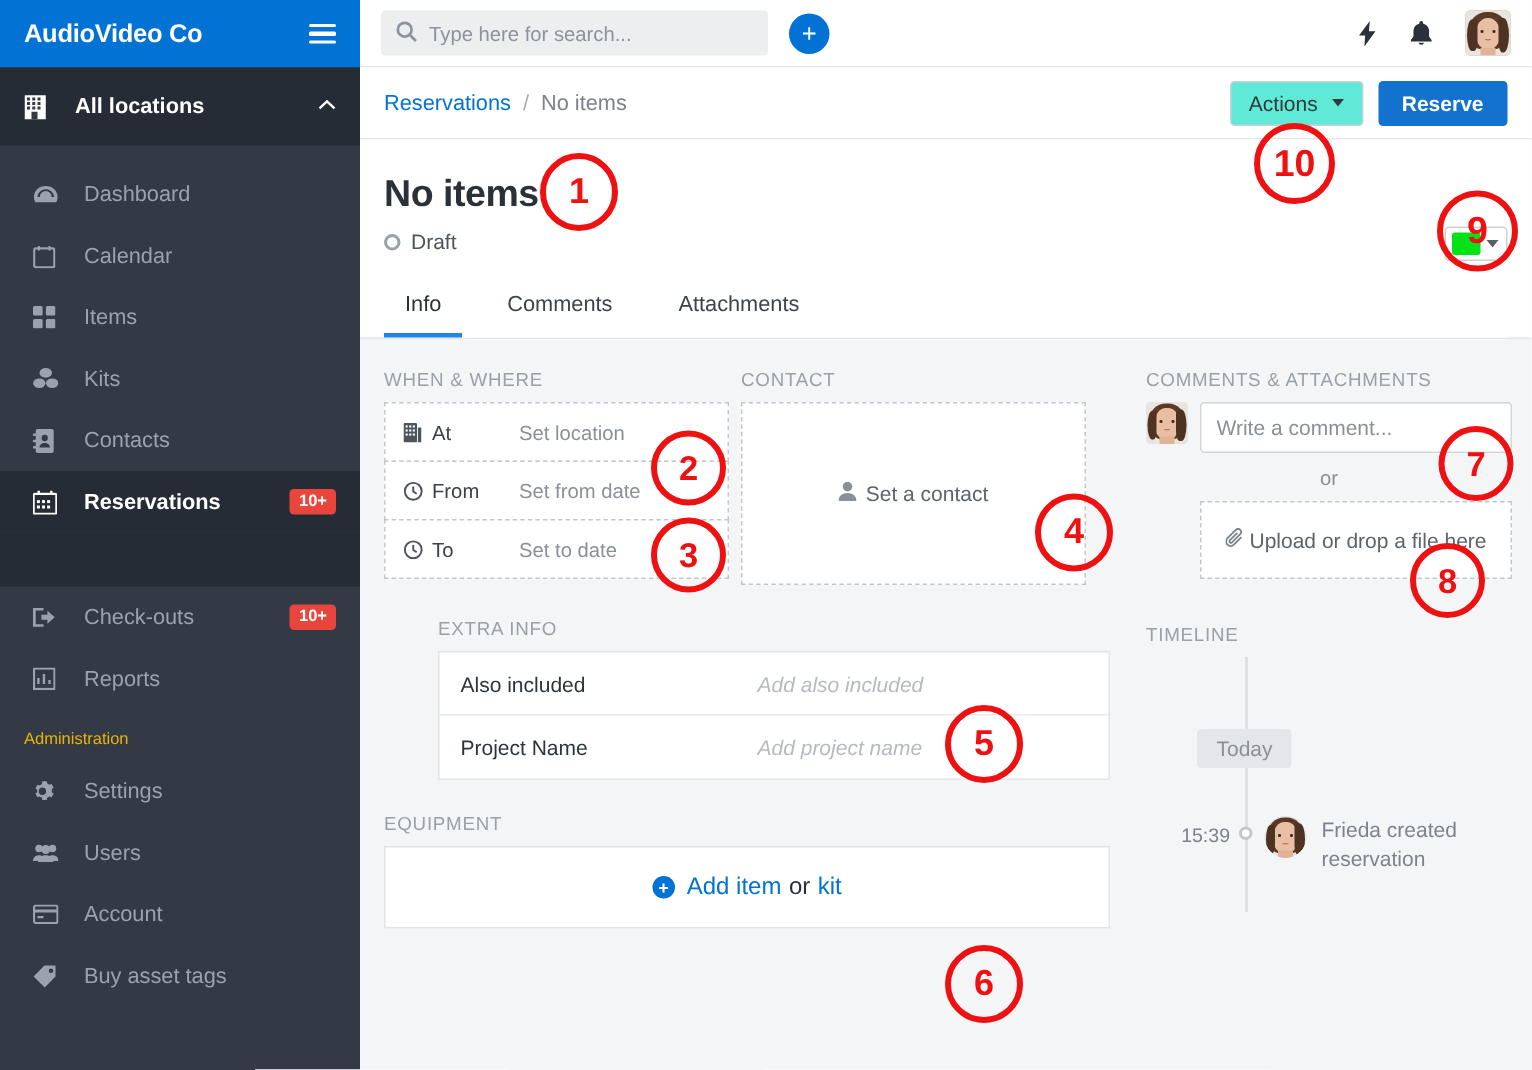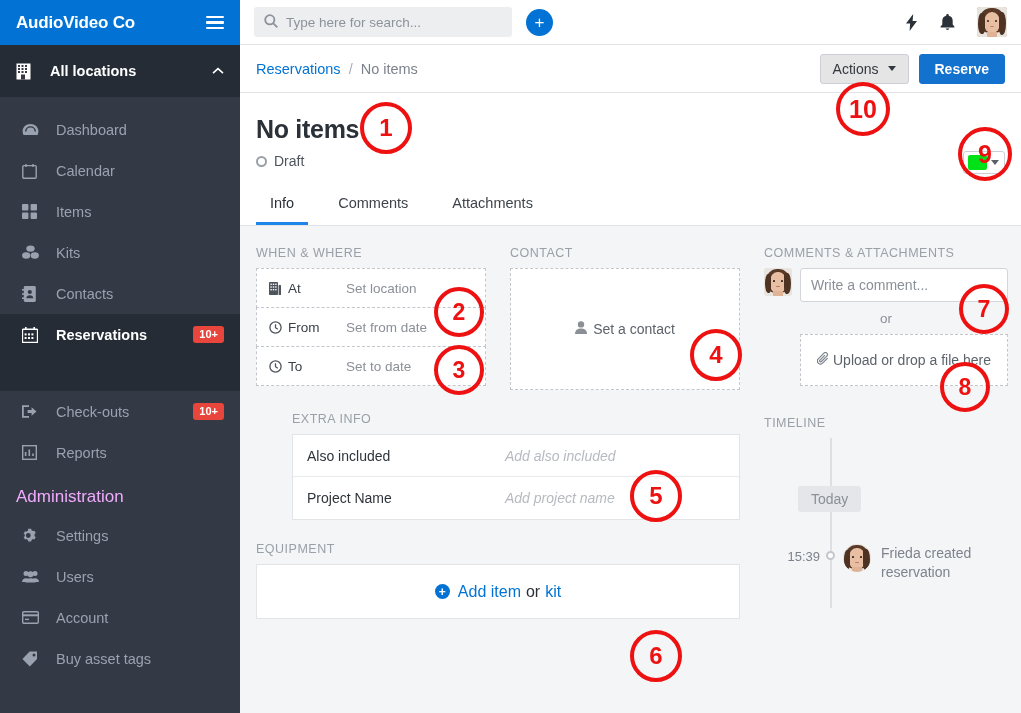--- a/index.html
+++ b/index.html
@@ -54,21 +54,21 @@
   .nav-item.active { background: #262c36; color: #ffffff; }
   .nav-item.active .ni-icon { color: #ffffff; }
   .nav-item.active .ni-label { font-weight: bold; color: #ffffff; }
   .badge {
     background: #e8453c; color: #fff; font-size: 11px; font-weight: bold;
     border-radius: 3px; padding: 2px 6px; line-height: 1.2;
   }
   .nav-gap { height: 36px; }
   .nav-gap.active-ext { background: #262c36; }
   .nav-section {
-    color: #f0abfc; font-size: 17px; padding: 14px 16px 8px 16px;
+    color: #eab308; font-size: 11px; padding: 14px 16px 8px 16px;
   }
 
   
   .main { flex: 1; height: 713px; display: flex; flex-direction: column; background: #f4f5f7; min-width:0; }
 
   .topbar {
     height: 45px; background: #ffffff; border-bottom: 1px solid #e2e4e8;
     display: flex; align-items: center; padding: 16px 14px; flex: 0 0 45px;
   }
   .search-wrap {
@@ -112,21 +112,21 @@
   }
   .crumb-link { color: #0273d4; font-size: 14.5px; cursor: pointer; text-decoration: none; }
   .crumb-sep { color: #a9aeb6; font-size: 14.5px; margin: 0 8px; }
   .crumb-cur { color: #7d838c; font-size: 14.5px; }
   .bc-right { margin-left: auto; display: flex; align-items: center; gap: 10px; }
   .btn {
     font-family: "Liberation Sans", sans-serif; font-size: 14px;
     border-radius: 3px; cursor: pointer; line-height: 1;
   }
   .btn-actions {
-    background: #e5e5e5; border: 1px solid #ccd0d6; color: #33383f;
+    background: #5eead4; border: 1px solid #ccd0d6; color: #33383f;
     height: 30px; padding: 0 12px; display: flex; align-items: center; gap: 9px;
   }
   .btn-actions .caret { border-left: 4px solid transparent; border-right: 4px solid transparent; border-top: 5px solid #33383f; }
   .btn-reserve {
     background: #1472cf; border: 1px solid #1472cf; color: #fff;
     height: 30px; padding: 0 15px; display: flex; align-items: center; font-weight: bold;
   }
 
   .titlebar {
     background: #fff; padding: 22px 16px 0 16px; flex: 0 0 auto; position: relative;
@@ -157,21 +157,21 @@
   .content {
     flex: 1; background: #f4f5f7; padding: 20px 16px 0 16px;
     display: flex; gap: 24px; overflow: hidden; position: relative;
   }
   .col-left { width: 484px; flex: 0 0 484px; }
   .col-right { width: 244px; flex: 0 0 244px; }
 
   .sec-title {
     color: #9aa0a8; font-size: 12.5px; letter-spacing: 0.5px; margin-bottom: 8px; text-transform: uppercase;
   }
-  .two-up { display: flex; gap: 24px; }
+  .two-up { display: flex; gap: 8px; }
   .when-col { width: 230px; flex: 0 0 230px; }
   .contact-col { width: 230px; flex: 0 0 230px; }
 
   .dash-row {
     border: 1px dashed #c3c7cd; background: #fff;
     height: 40px; display: flex; align-items: center; padding: 0 12px;
     margin-bottom: -1px; cursor: pointer; font-size: 13.5px;
   }
   .dash-row .dr-icon { width: 16px; color: #4e545c; font-size: 13px; display:flex; align-items:center; }
   .dash-row .dr-label { color: #3b4148; font-weight: normal; margin-left: 3px; width: 54px; }

